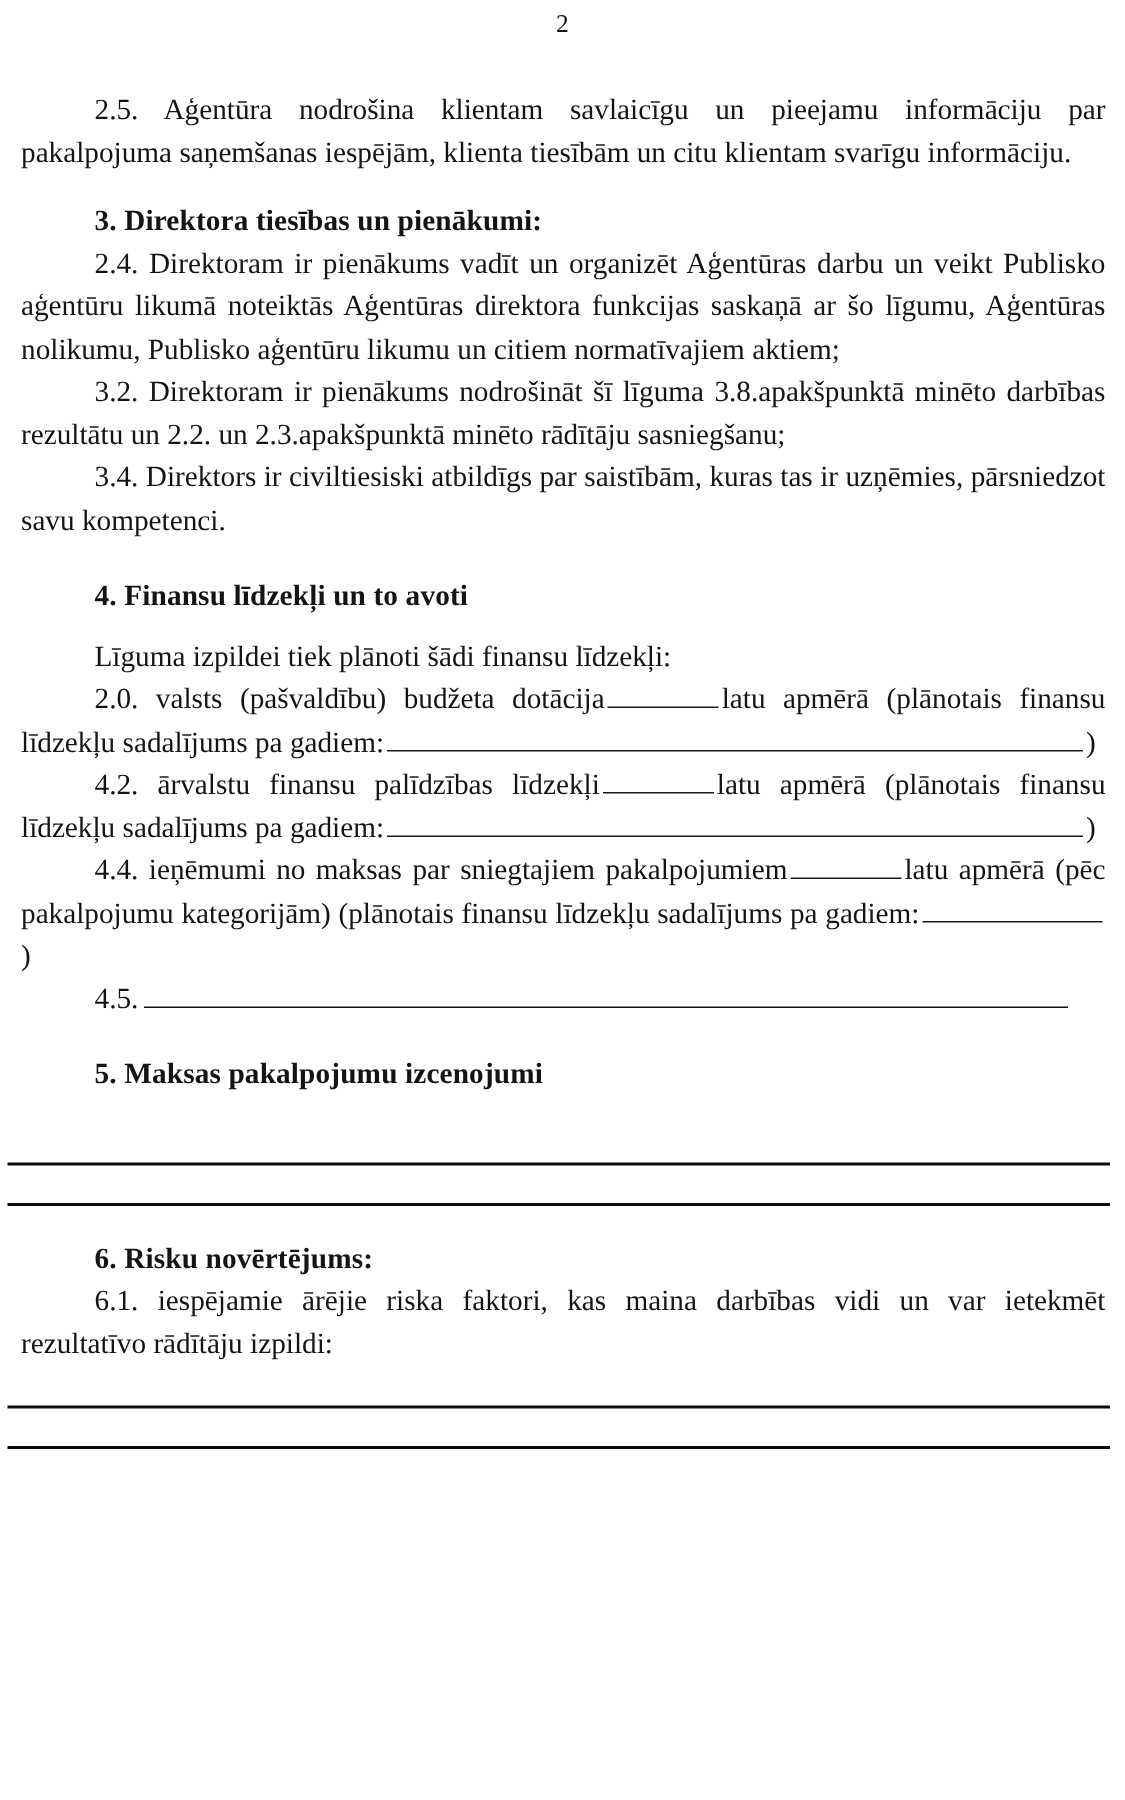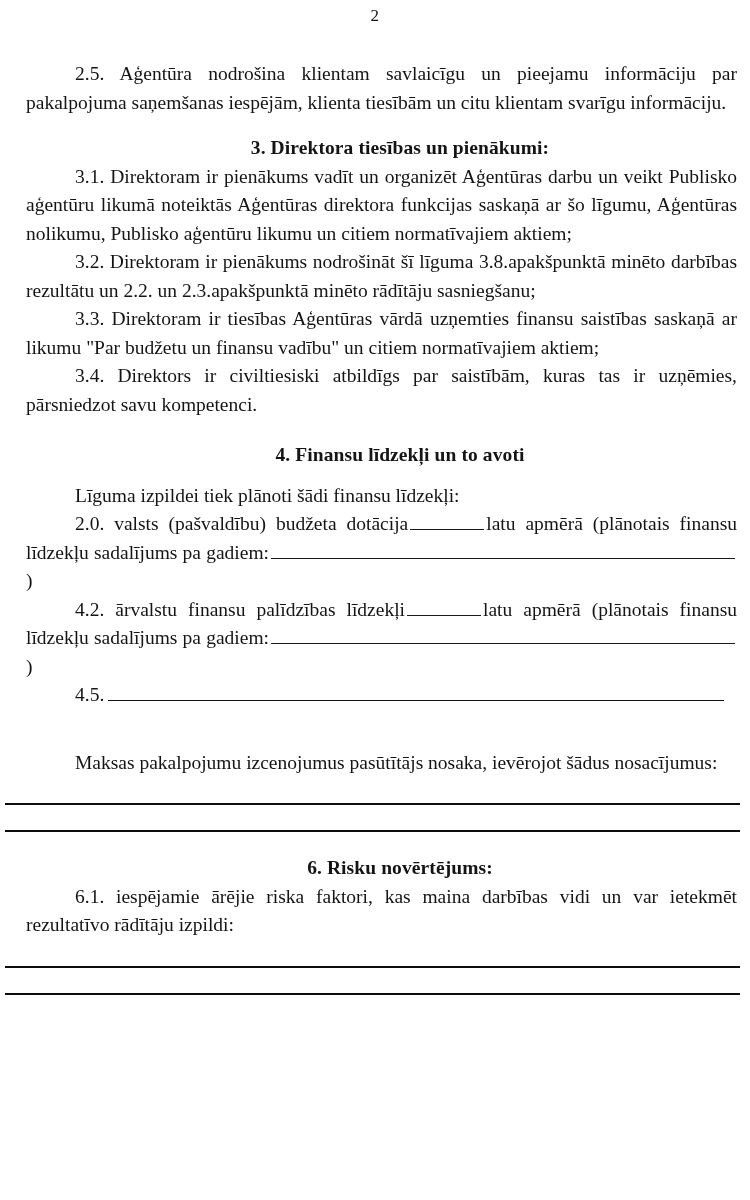--- a/index.html
+++ b/index.html
@@ -38,29 +38,29 @@
   }
   p {
     margin: 0;
     font-size: 19.5px;
     line-height: 28.5px;
     text-align: justify;
     text-justify: inter-word;
     -webkit-hyphens: none;
     hyphens: none;
   }
-  p.indent { text-indent: 49px; margin-left: 12px; }
+  p.indent { text-indent: 49px; }
   p.last-line-left { text-align-last: left; }
   h3 {
     margin: 0;
     font-size: 19.5px;
     line-height: 28.5px;
     font-weight: bold;
     text-indent: 49px;
-    text-align: center;
+    text-align: left;
     letter-spacing: 0.1px;
   }
   .gap-sm { height: 12px; }
   .gap-md { height: 17px; }
   .gap-lg { height: 22px; }
   
   .blank {
     display: inline-block;
     border-bottom: 1.6px solid #1a1a1a;
     vertical-align: baseline;
@@ -97,50 +97,50 @@
   <div class="page-number">2</div>
 
   <div class="content">
 
     <p class="indent">2.5. Aģentūra nodrošina klientam savlaicīgu un pieejamu informāciju par pakalpojuma saņemšanas iespējām, klienta tiesībām un citu klientam svarīgu informāciju.</p>
 
     <div class="gap-md"></div>
 
     <h3>3. Direktora tiesības un pienākumi:</h3>
 
-    <p class="indent last-line-left">3.1. Direktoram ir pienākums vadīt un organizēt Aģentūras darbu un veikt Publisko aģentūru likumā noteiktās Aģentūras direktora funkcijas saskaņā ar šo līgumu, Aģentūras nolikumu, Publisko aģentūru likumu un citiem normatīvajiem aktiem;</p>
+    <p class="indent last-line-left">2.4. Direktoram ir pienākums vadīt un organizēt Aģentūras darbu un veikt Publisko aģentūru likumā noteiktās Aģentūras direktora funkcijas saskaņā ar šo līgumu, Aģentūras nolikumu, Publisko aģentūru likumu un citiem normatīvajiem aktiem;</p>
 
     <p class="indent last-line-left">3.2. Direktoram ir pienākums nodrošināt šī līguma 3.8.apakšpunktā minēto darbības rezultātu un 2.2. un 2.3.apakšpunktā minēto rādītāju sasniegšanu;</p>
 
-    <p class="indent last-line-left">3.3. Direktoram ir tiesības Aģentūras vārdā uzņemties finansu saistības saskaņā ar likumu "Par budžetu un finansu vadību" un citiem normatīvajiem aktiem;</p>
 
     <p class="indent last-line-left">3.4. Direktors ir civiltiesiski atbildīgs par saistībām, kuras tas ir uzņēmies, pārsniedzot savu kompetenci.</p>
 
     <div class="gap-lg"></div>
 
     <h3>4. Finansu līdzekļi un to avoti</h3>
 
     <div class="gap-sm"></div>
 
     <p class="indent last-line-left">Līguma izpildei tiek plānoti šādi finansu līdzekļi:</p>
 
     <p class="indent"><span>2.0. valsts (pašvaldību) budžeta dotācija</span><span class="blank blank-short"></span><span>latu apmērā (plānotais finansu līdzekļu sadalījums pa gadiem:</span><span class="blank blank-fill-wide"></span><span>)</span></p>
 
     <p class="indent"><span>4.2. ārvalstu finansu palīdzības līdzekļi</span><span class="blank blank-short"></span><span>latu apmērā (plānotais finansu līdzekļu sadalījums pa gadiem:</span><span class="blank blank-fill-wide"></span><span>)</span></p>
 
 
+    <p class="indent last-line-left"><span>4.4. ieņēmumi no maksas par sniegtajiem pakalpojumiem</span><span class="blank blank-short"></span><span>latu apmērā (pēc pakalpojumu kategorijām) (plānotais finansu līdzekļu sadalījums pa gadiem:</span><span class="blank blank-fill-sm"></span><span>)</span></p>
 
     <p class="indent last-line-left"><span>4.5.</span><span class="blank-45"></span></p>
 
     <div class="gap-lg"></div>
 
+    <h3>5. Maksas pakalpojumu izcenojumi</h3>
 
     <div class="gap-md"></div>
 
-    <p class="indent last-line-left">Maksas pakalpojumu izcenojumus pasūtītājs nosaka, ievērojot šādus nosacījumus:</p>
 
     <div class="rule-block">
       <div class="rule"></div>
       <div class="rule-gap"></div>
       <div class="rule"></div>
     </div>
 
     <div class="gap-lg"></div>
 
     <h3>6. Risku novērtējums:</h3>

